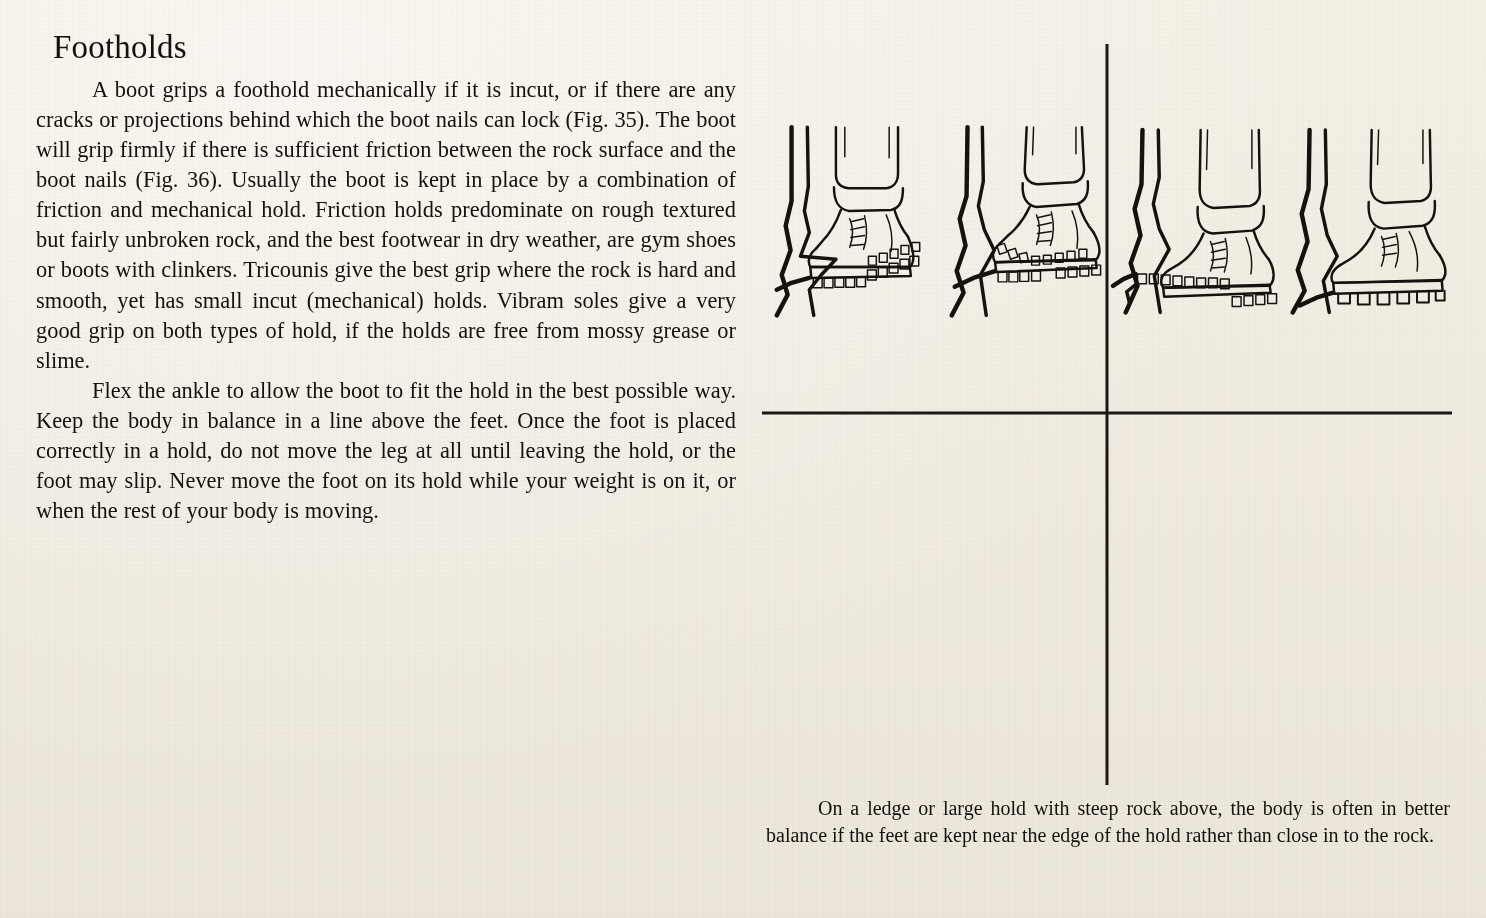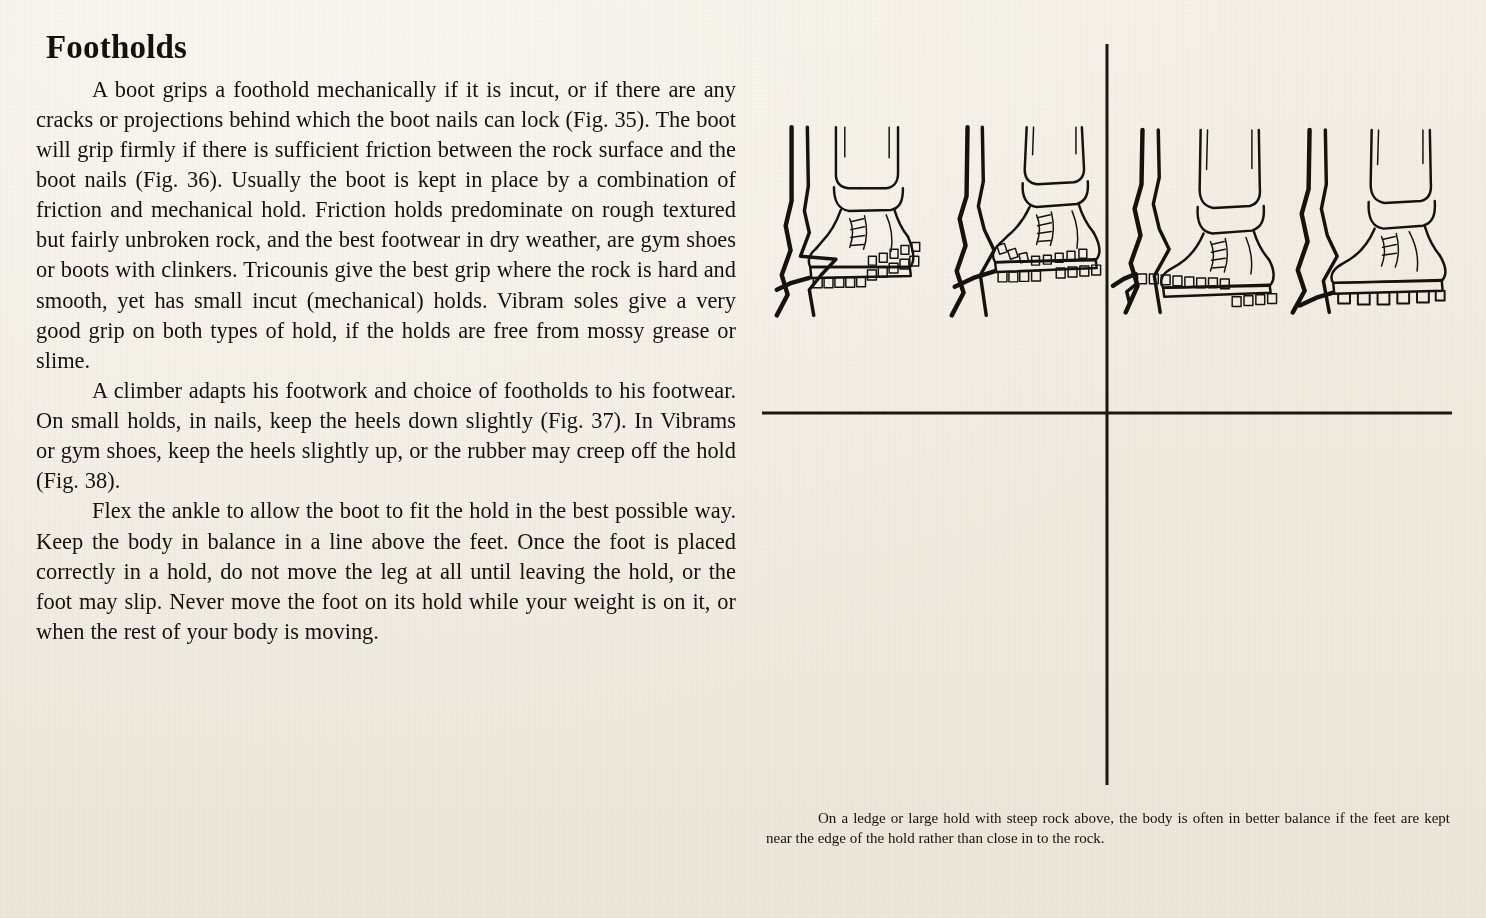--- a/index.html
+++ b/index.html
@@ -32,23 +32,23 @@
   }
   
   .col-left {
     width: 700px;
     flex: 0 0 700px;
     display: flex;
     flex-direction: column;
   }
   .heading {
     font-size: 33px;
-    font-weight: 700;
+    font-weight: 400;
     letter-spacing: 0.2px;
-    margin: 6px 0 10px 10px;
+    margin: 6px 0 10px 17px;
     line-height: 1.05;
   }
   .body-text p {
     margin: 0 0 0 0;
     font-size: 22.4px;
     line-height: 1.345;
     text-align: justify;
     text-indent: 56px;
     text-justify: inter-word;
     word-spacing: 0.3px;
@@ -88,22 +88,21 @@
 
   
   .divider-v, .divider-h {
     position: absolute;
     background: #1b1713;
   }
   .divider-v { width: 3px; top: 14px; bottom: 10px; left: 50%; transform: translateX(-1.5px); }
   .divider-h { height: 3px; left: 0; right: 0; top: 50%; transform: translateY(-1.5px); }
 
   .caption {
-    margin-top: 14px;
-    font-size: 15px;
+    font-size: 20px;
     line-height: 1.33;
     text-align: justify;
     text-indent: 52px;
     padding: 0 2px 0 4px;
   }
 
   
   .grain {
     position: absolute;
     inset: 0;
@@ -118,21 +117,20 @@
 <body>
 
 <div class="page">
 
   <div class="columns">
 
     <div class="col-left">
       <h1 class="heading">Footholds</h1>
       <div class="body-text">
         <p>A boot grips a foothold mechanically if it is incut, or if there are any cracks or projections behind which the boot nails can lock (Fig. 35). The boot will grip firmly if there is sufficient friction between the rock surface and the boot nails (Fig. 36). Usually the boot is kept in place by a combination of friction and mechanical hold. Friction holds predominate on rough textured but fairly unbroken rock, and the best footwear in dry weather, are gym shoes or boots with clinkers. Tricounis give the best grip where the rock is hard and smooth, yet has small incut (mechanical) holds. Vibram soles give a very good grip on both types of hold, if the holds are free from mossy grease or slime.</p>
-        <p>A climber adapts his footwork and choice of footholds to his footwear. On small holds, in nails, keep the heels down slightly (Fig. 37). In Vibrams or gym shoes, keep the heels slightly up, or the rubber may creep off the hold (Fig. 38).</p>
         <p>Flex the ankle to allow the boot to fit the hold in the best possible way. Keep the body in balance in a line above the feet. Once the foot is placed correctly in a hold, do not move the leg at all until leaving the hold, or the foot may slip. Never move the foot on its hold while your weight is on it, or when the rest of your body is moving.</p>
       </div>
     </div>
 
     <div class="col-right">
 
       <div class="fig-grid">
 
         <div class="fig-cell">
           <svg viewBox="0 0 350 382" preserveAspectRatio="xMidYMid meet">

